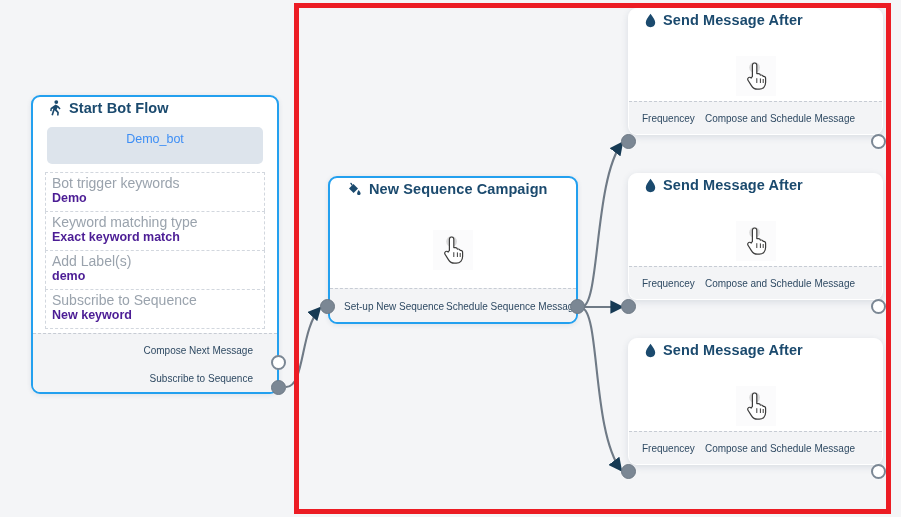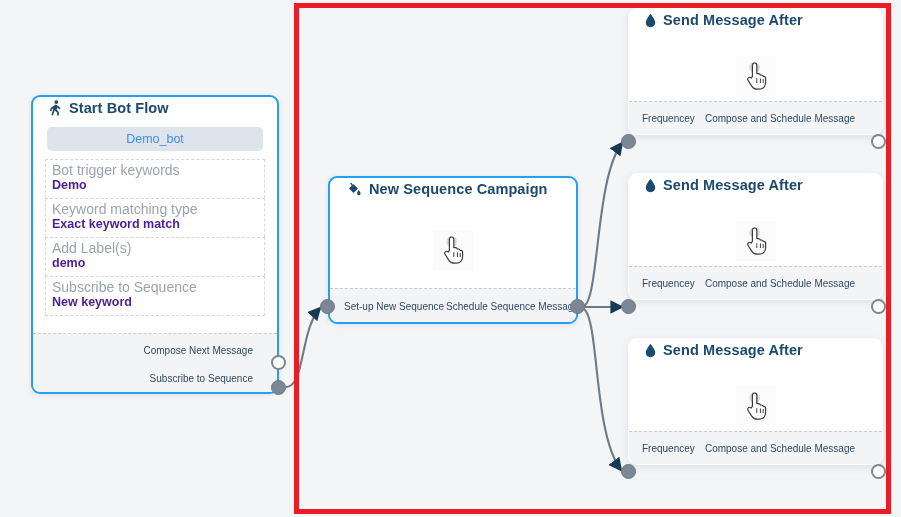--- a/index.html
+++ b/index.html
@@ -111,21 +111,21 @@
     border: 2px solid #7b8794;
   }
 
   
   #node-start { left: 31px; top: 95px; width: 248px; height: 299px; }
 
   .bot-pill {
     margin: 7px 14px 8px 14px;
     background: #dde4ec;
     border-radius: 5px;
-    height: 24px;
+    height: 37px;
     line-height: 24px;
     text-align: center;
     color: #3d8ef5;
     font-size: 12.5px;
   }
   .fields { margin: 0 12px; }
   .field {
     border: 1px dashed #d2d7de;
     border-bottom: none;
     padding: 3px 6px 4px 6px;

